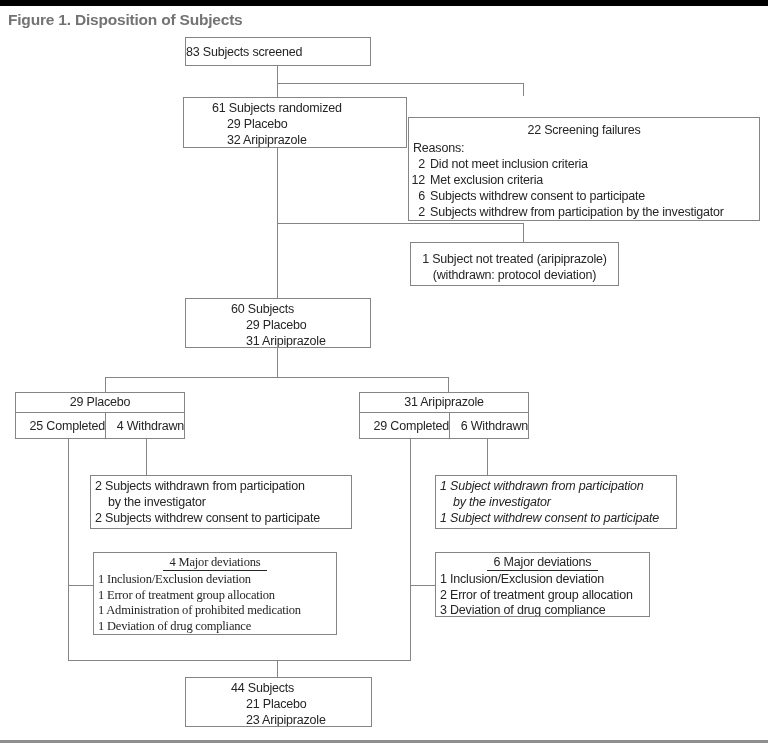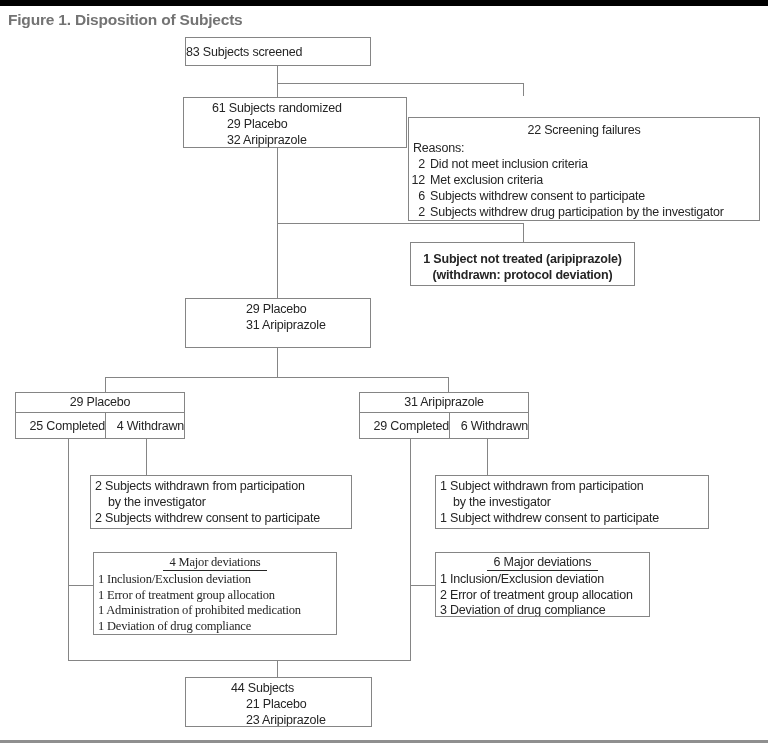--- a/index.html
+++ b/index.html
@@ -39,26 +39,26 @@
 
   
   .box{position:absolute;box-sizing:border-box;border:1px solid var(--line);background:#fff;
        font-size:12.5px;line-height:16px;letter-spacing:-0.2px;overflow:hidden;}
   .center-one{display:flex;align-items:center;justify-content:flex-start;text-align:center;}
   .center-lines{display:flex;flex-direction:column;align-items:center;justify-content:center;text-align:center;}
 
   .b-screened{left:185px;top:37px;width:186px;height:29px;}
   .b-randomized{left:183px;top:97px;width:224px;height:51px;padding-top:2px;}
   .b-failures{left:408px;top:96px;width:352px;height:104px;padding-top:2px;margin-top:21px;}
-  .b-nottreated{left:410px;top:242px;width:225px;height:44px;padding-top:5px;font-weight:bold;}
+  .b-nottreated{left:410px;top:242px;width:209px;height:44px;padding-top:5px;}
   .b-treated{left:185px;top:298px;width:186px;height:50px;padding-top:2px;}
   .b-placebo-arm{left:15px;top:392px;width:170px;height:47px;}
   .b-aripi-arm{left:359px;top:392px;width:170px;height:47px;}
   .b-placebo-wd{left:90px;top:475px;width:262px;height:54px;padding:2px 0 0 4px;}
-  .b-aripi-wd{left:435px;top:475px;width:274px;height:54px;padding:2px 0 0 4px;}
+  .b-aripi-wd{left:435px;top:475px;width:242px;height:54px;padding:2px 0 0 4px;font-style:italic;}
   .b-placebo-dev{left:93px;top:552px;width:244px;height:83px;padding-top:1px;font-family:Liberation Serif, serif;}
   .b-aripi-dev{left:435px;top:552px;width:215px;height:65px;padding-top:1px;}
   .b-final{left:185px;top:677px;width:187px;height:50px;padding-top:2px;}
 
   
   .g-main{padding-left:45px;}
   .b-randomized .g-main{padding-left:28px;}
   .g-sub div{padding-left:60px;}
   .b-randomized .g-sub div{padding-left:43px;}
 
@@ -140,34 +140,35 @@
           <span class="f-text">Met exclusion criteria</span>
         </div>
 
         <div class="f-item">
           <span class="f-num">6</span>
           <span class="f-text">Subjects withdrew consent to participate</span>
         </div>
 
         <div class="f-item">
           <span class="f-num">2</span>
-          <span class="f-text">Subjects withdrew drug participation by the investigator</span>
+          <span class="f-text">Subjects withdrew from participation by the investigator</span>
         </div>
       </div>
   </div>
 
   <div class="box b-nottreated center-lines">
     <div>
 
     <div>1 Subject not treated (aripiprazole)</div>
         <div>(withdrawn: protocol deviation)</div>
       </div>
   </div>
 
   <div class="box b-treated">
+    <div class="g-main">60 Subjects</div>
     <div class="g-sub">
 
     <div>29 Placebo</div>
         <div>31 Aripiprazole</div>
       </div>
   </div>
 
   <div class="box arm b-placebo-arm">
     <div class="arm-header">29 Placebo</div>
     <div class="arm-row">

